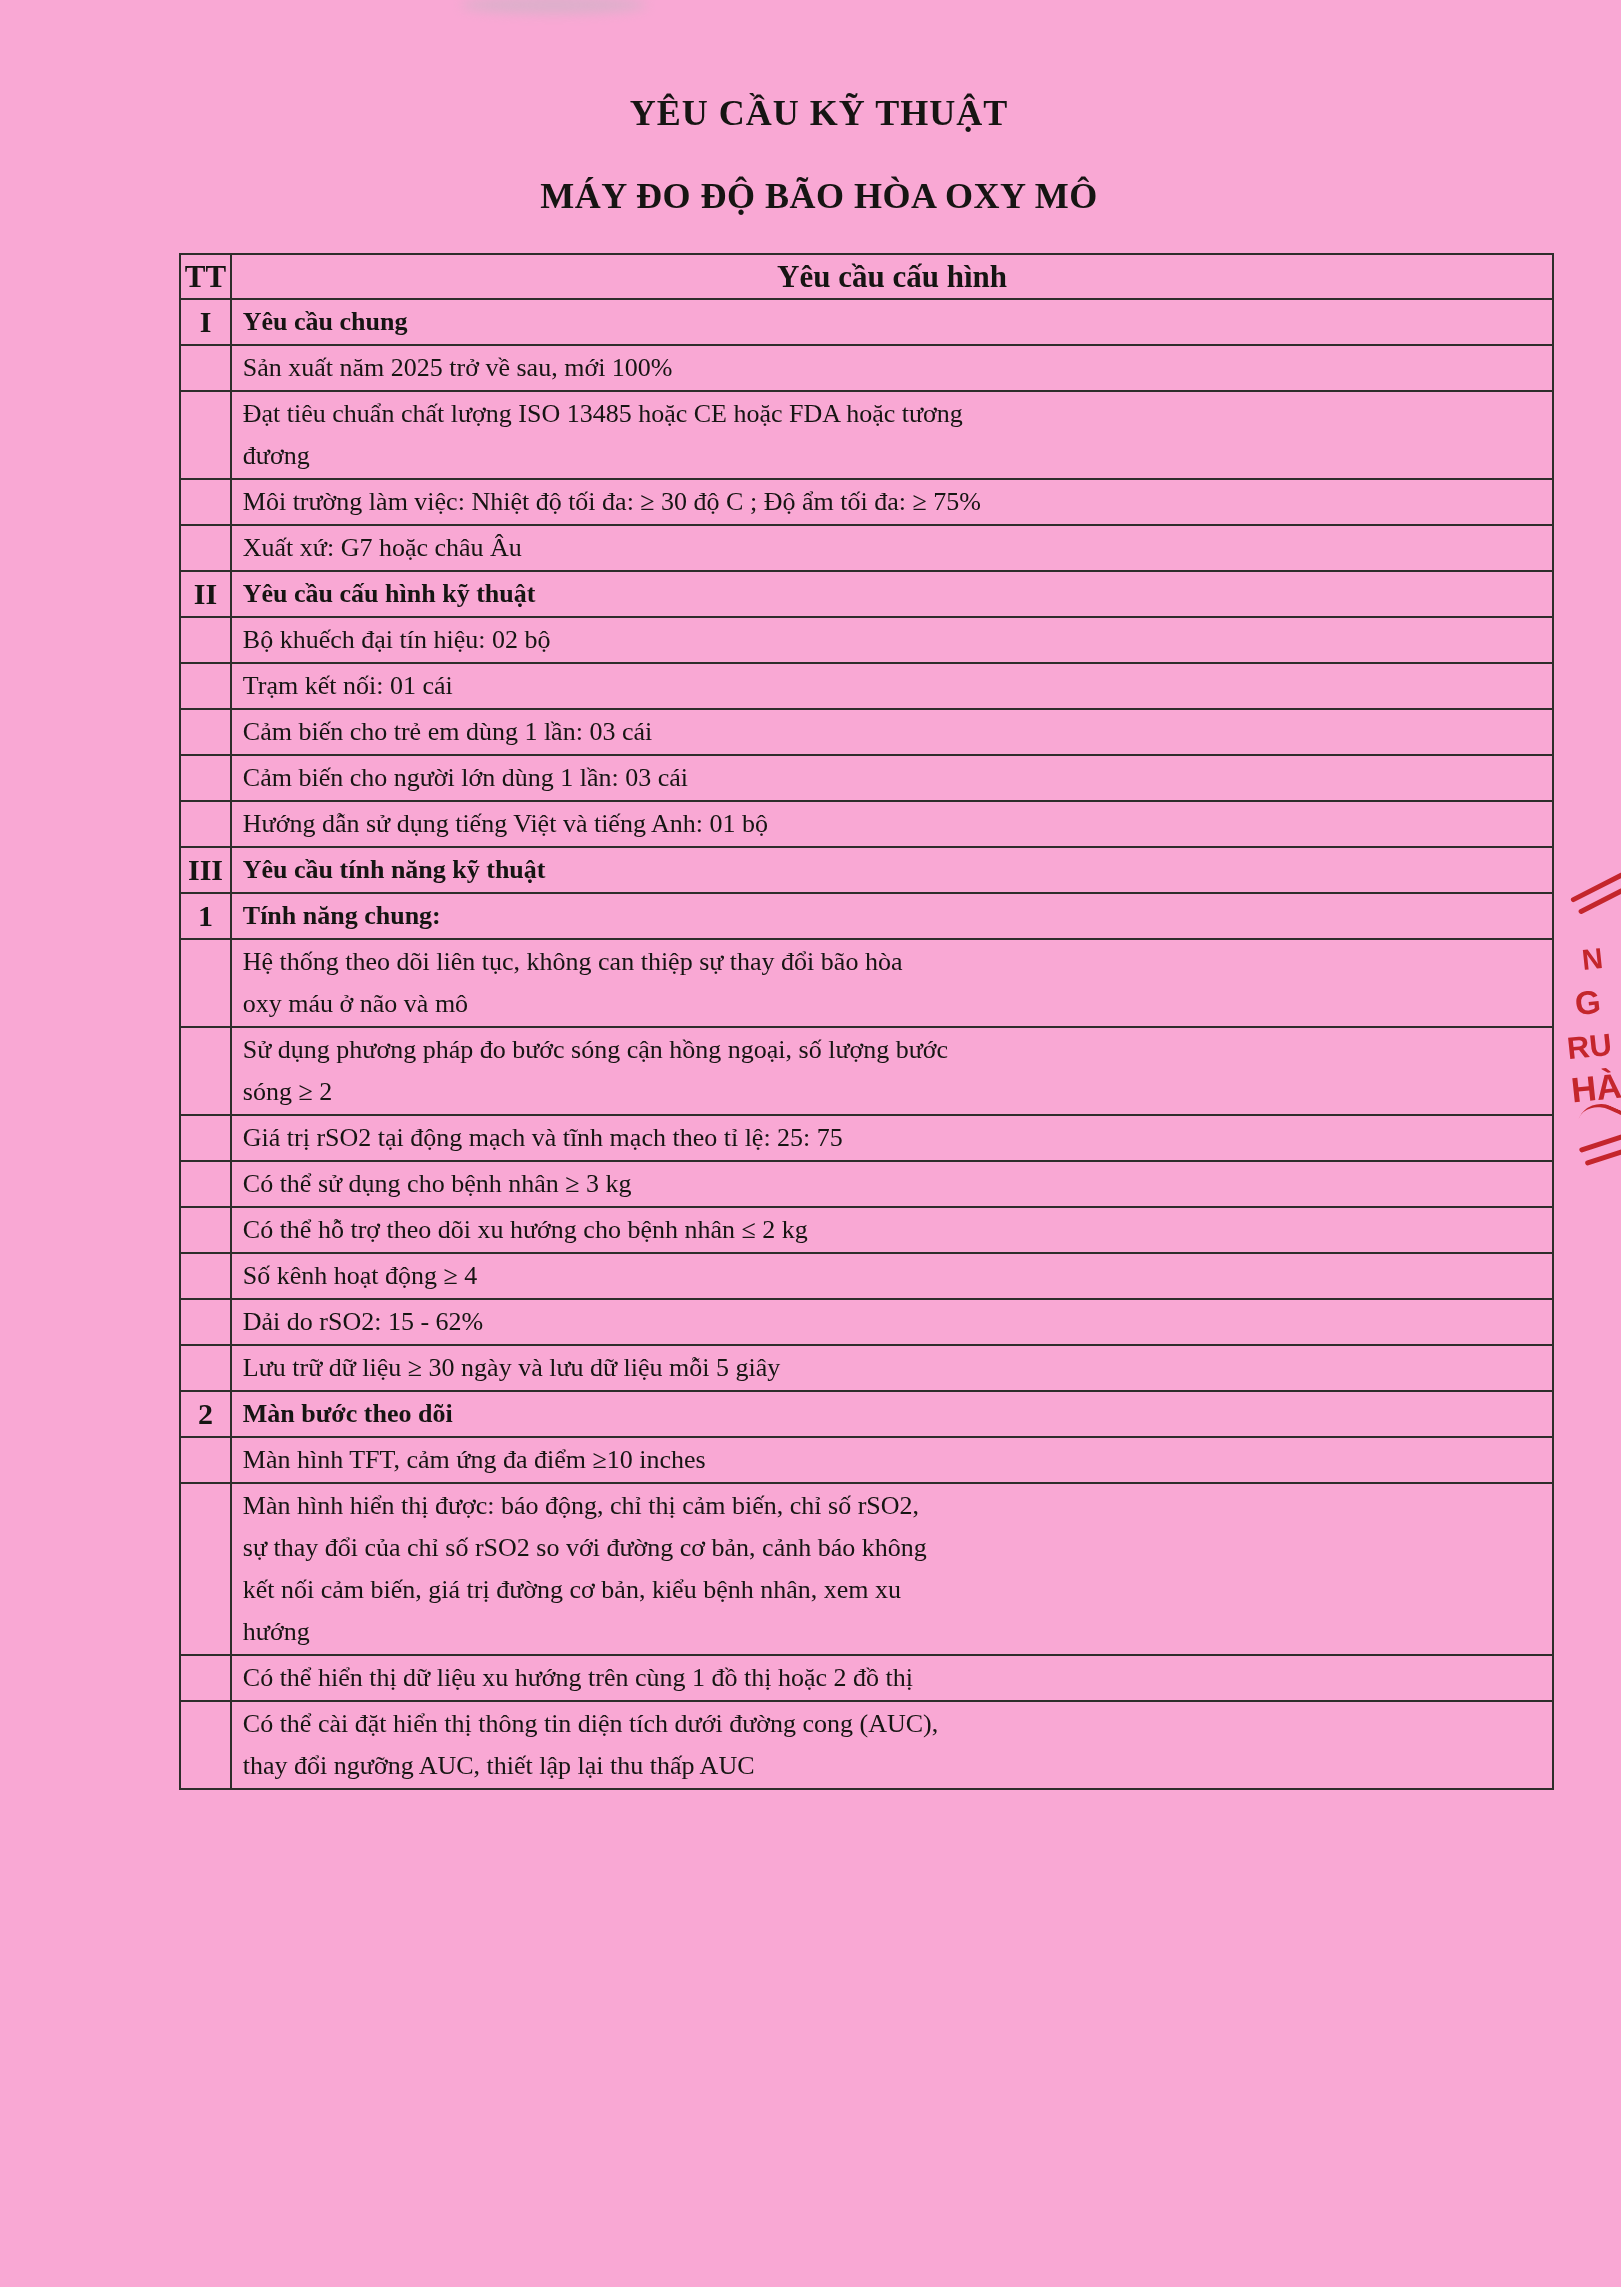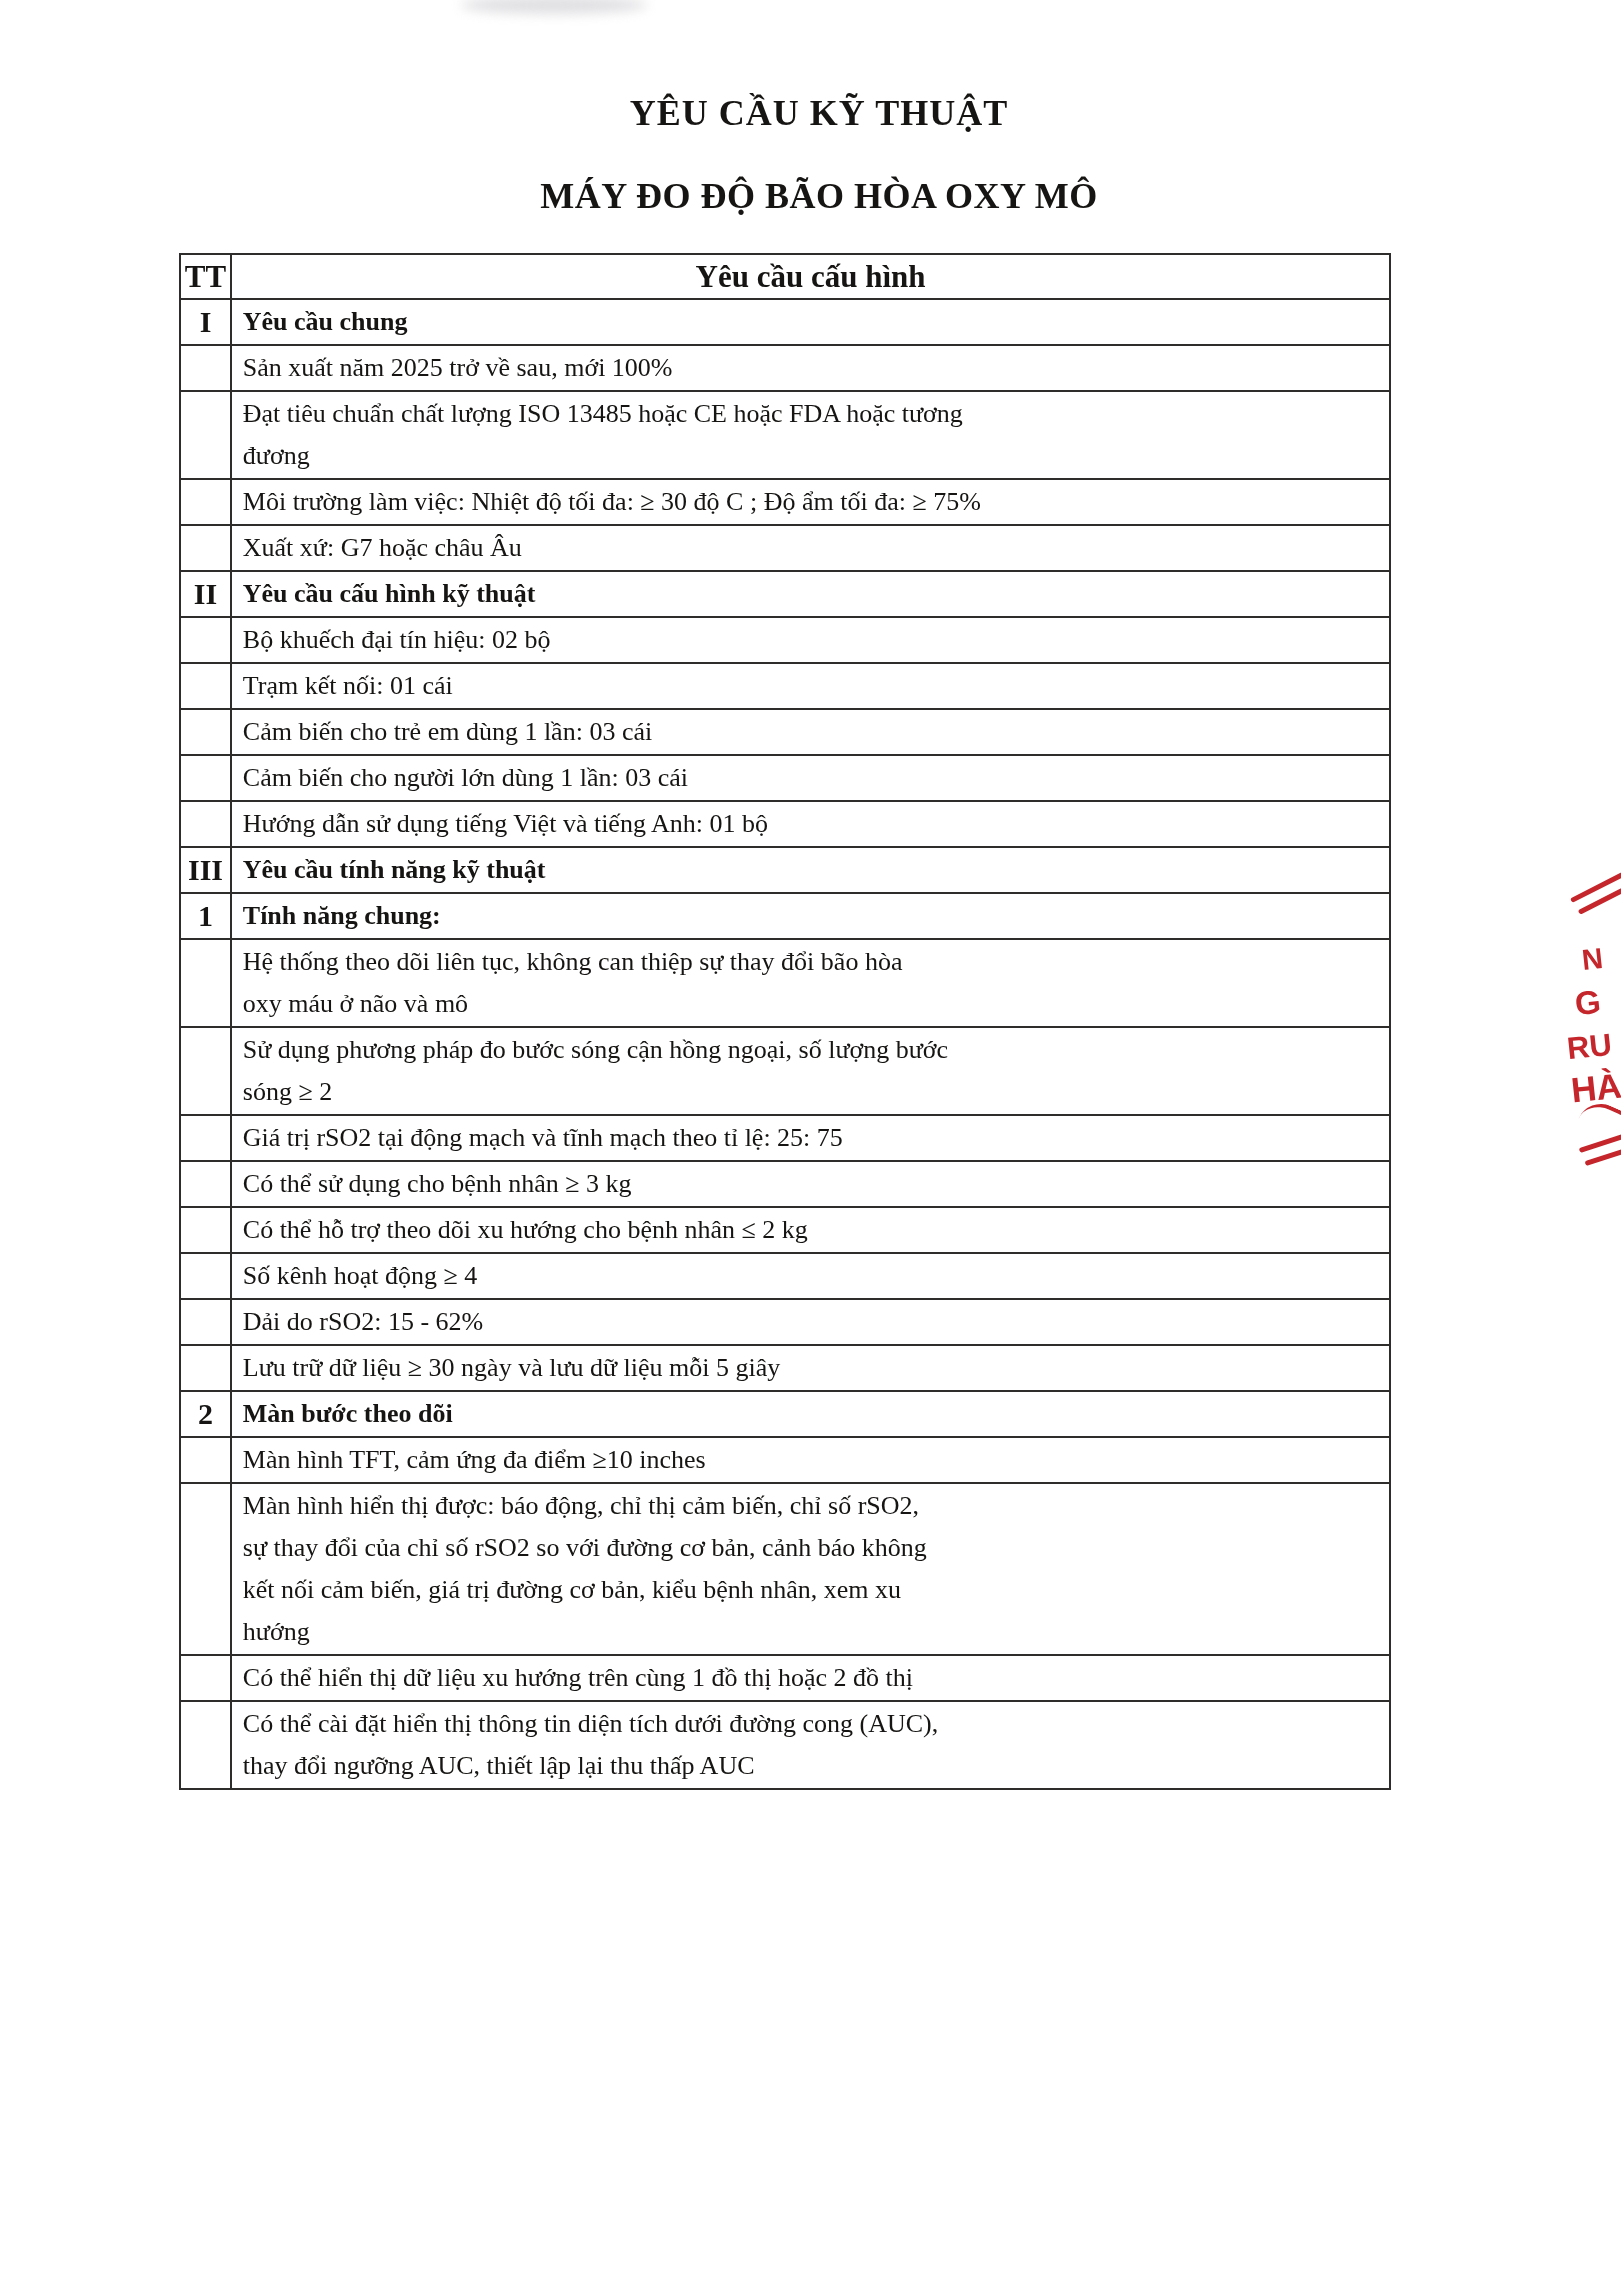--- a/index.html
+++ b/index.html
@@ -1,42 +1,42 @@
 <!DOCTYPE html>
 <html lang="vi"><head>
 <meta charset="utf-8">
 <style>
   html,body { margin:0; padding:0; }
   body { background:#e8e8e8; }
   .page {
     position:relative;
     width:1621px; height:2288px;
     margin:0 auto;
-    background:#ffffff;
+    background:#f9a8d4;
     overflow:hidden;
     font-family:"Liberation Serif","DejaVu Serif",serif;
     color:#161513;
   }
   
   .smudge-top {
     position:absolute; left:461px; top:-3.9px; width:186px; height:17.6px;
     background:#b9b9c0; border-radius:50%;
     filter:blur(5.9px); opacity:.45;
   }
   .headings { position:absolute; left:199px; top:0; width:1240px; text-align:center; }
   .doc-title {
     margin:0; position:absolute; top:92px; left:0; width:100%;
     font-size:36px; font-weight:700; letter-spacing:1px;
   }
   .doc-subtitle {
     margin:0; position:absolute; top:175px; left:0; width:100%;
     font-size:36px; font-weight:700; letter-spacing:0.5px;
   }
   table.req {
-    position:absolute; left:179px; top:253px; width:1212px;
+    position:absolute; left:179px; top:253px; width:1375px;
     border-collapse:collapse; table-layout:fixed;
   }
   table.req th, table.req td { border:2px solid #2e2d2b; }
   th.h-tt { width:49px; }
   table.req th {
     font-size:31px; font-weight:700; height:43px; text-align:center;
     padding:0;
   }
   td.tt {
     width:49px; text-align:center; vertical-align:top;

